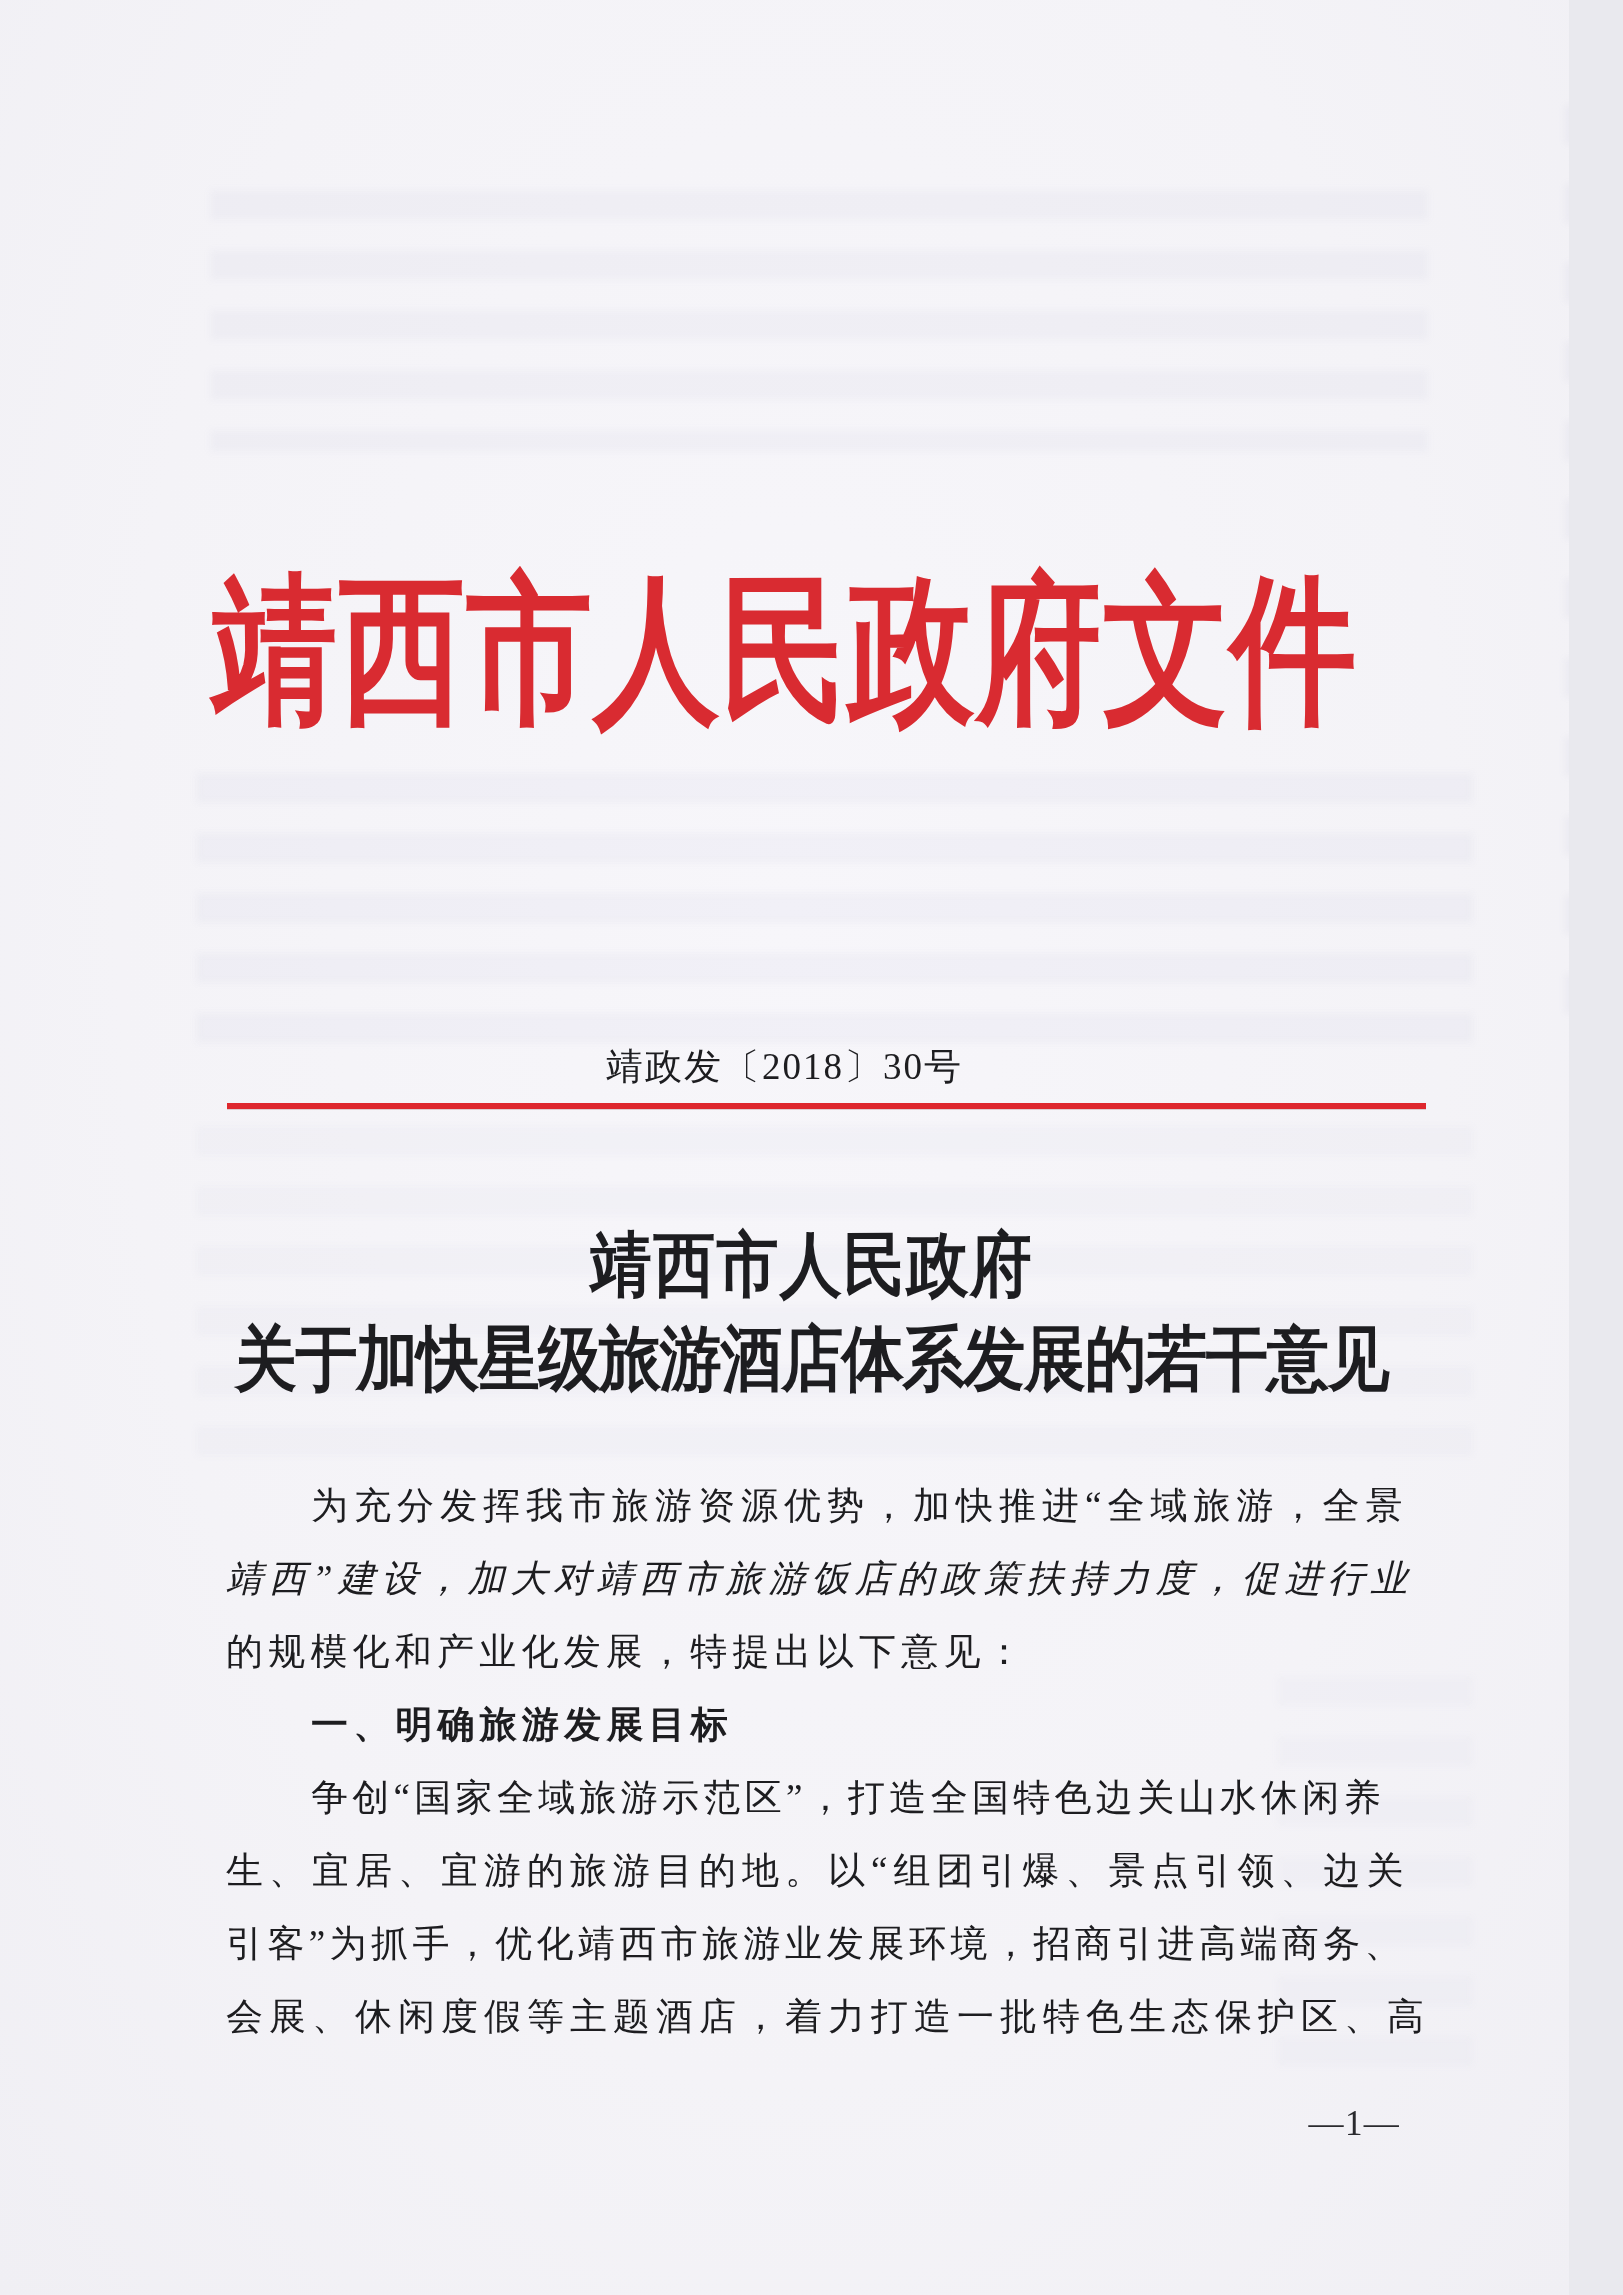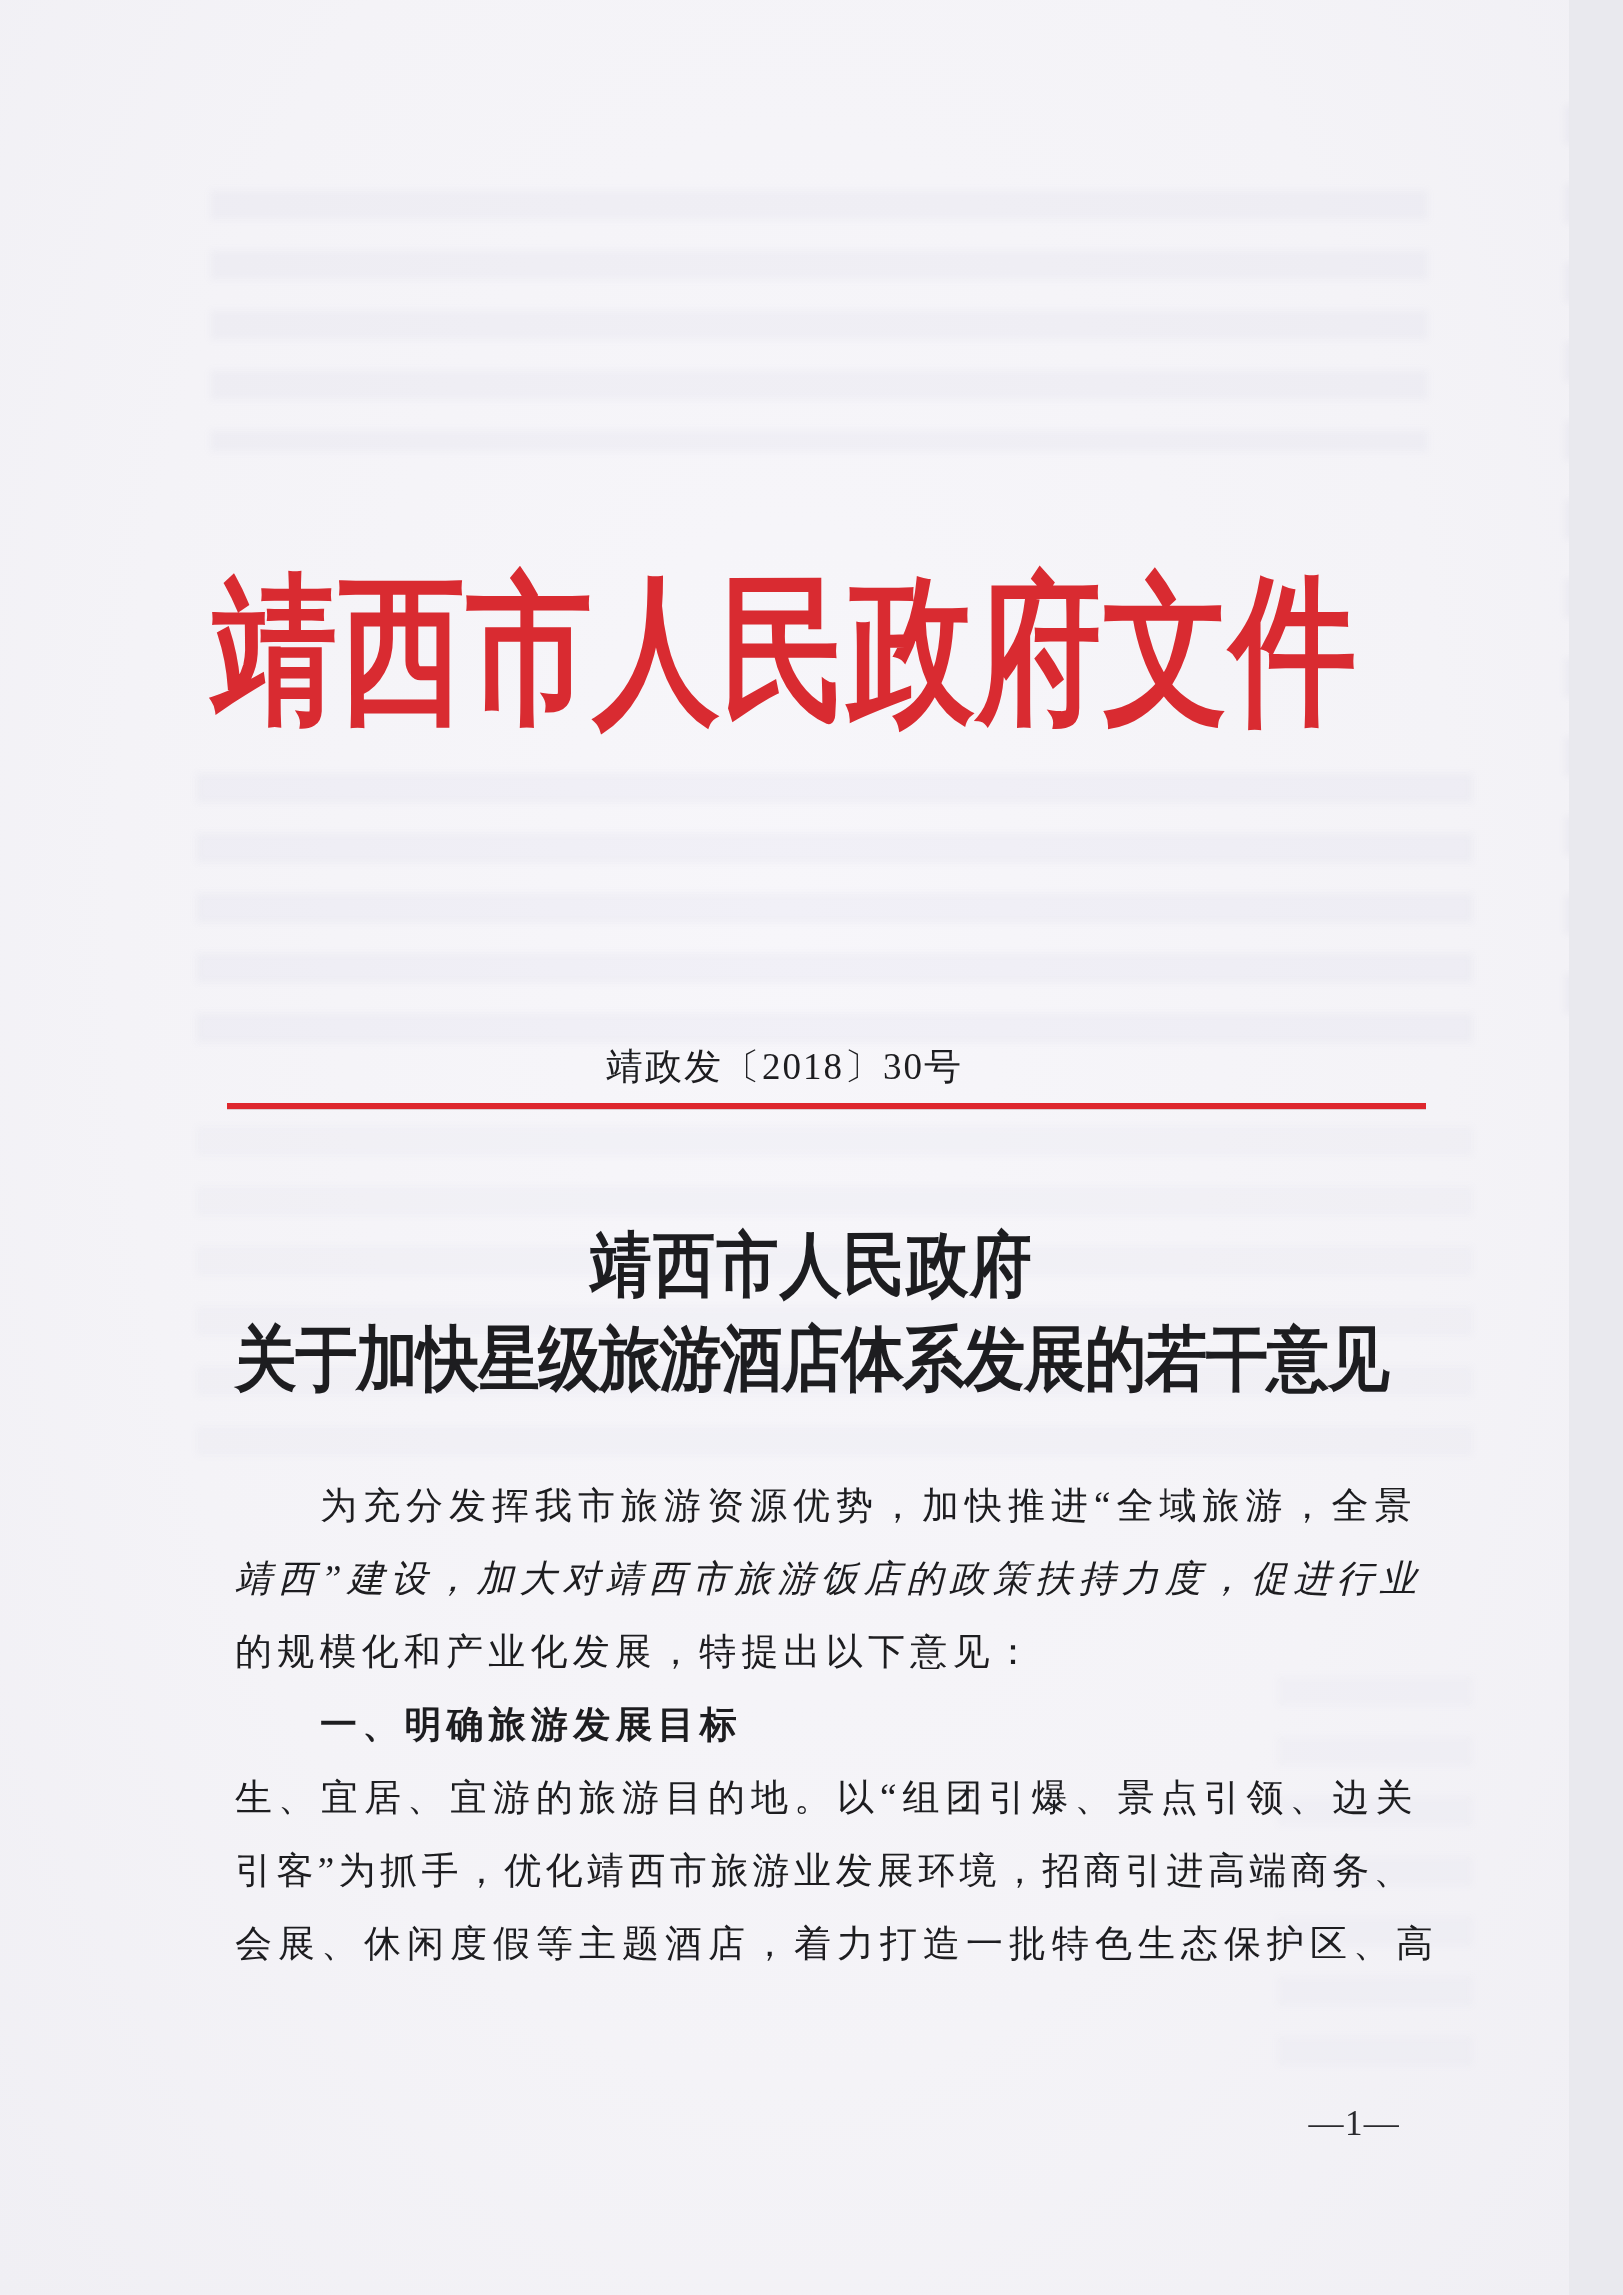--- a/index.html
+++ b/index.html
@@ -37,21 +37,21 @@
     background:#de272e;box-shadow:0 0.7px 0 rgba(120,20,20,0.25);
   }
   .doc-title{
     position:absolute;top:1222px;left:209px;width:1205px;
     text-align:center;color:#1d1d20;font-weight:700;
     transform:scaleY(1.14);transform-origin:50% 0;
   }
   .doc-title .t1{font-size:62px;line-height:77px;letter-spacing:1.3px;white-space:nowrap;}
   .doc-title .t2{font-size:62px;line-height:80px;letter-spacing:-1.3px;white-space:nowrap;margin-top:2.6px;}
   .doc-body{
-    position:absolute;top:1469px;left:226px;width:1205px;color:#1d1d20;margin-left:9px;
+    position:absolute;top:1469px;left:226px;width:1205px;color:#1d1d20;
   }
   .body-line{
     height:73px;line-height:73px;font-size:37px;
     letter-spacing:5.2px;white-space:nowrap;text-align:left;
   }
   .body-line.heading{
     font-family:"Liberation Sans","DejaVu Sans",sans-serif;
     font-weight:700;letter-spacing:5.2px;
   }
   .body-line.indent{padding-left:85px;}
@@ -81,20 +81,21 @@
   <div class="doc-title">
     <div class="t1">靖西市人民政府</div>
     <div class="t2">关于加快星级旅游酒店体系发展的若干意见</div>
   </div>
 
   <div class="doc-body" id="doc-body">
       <div class="body-line indent" style="letter-spacing: 6px;">为充分发挥我市旅游资源优势，加快推进“全域旅游，全景</div>
       <div class="body-line" style="letter-spacing: 6px; font-style: italic;">靖西”建设，加大对靖西市旅游饭店的政策扶持力度，促进行业</div>
       <div class="body-line">的规模化和产业化发展，特提出以下意见：</div>
       <div class="body-line indent heading">一、明确旅游发展目标</div>
+      <div class="body-line indent" style="letter-spacing: 4.3px;">争创“国家全域旅游示范区”，打造全国特色边关山水休闲养</div>
       <div class="body-line" style="letter-spacing: 6px;">生、宜居、宜游的旅游目的地。以“组团引爆、景点引领、边关</div>
       <div class="body-line" style="letter-spacing: 4.4px;">引客”为抓手，优化靖西市旅游业发展环境，招商引进高端商务、</div>
       <div class="body-line" style="letter-spacing: 6px;">会展、休闲度假等主题酒店，着力打造一批特色生态保护区、高</div>
     </div>
 
   <div class="page-number">—1—</div>
 
 </div>
 
 

